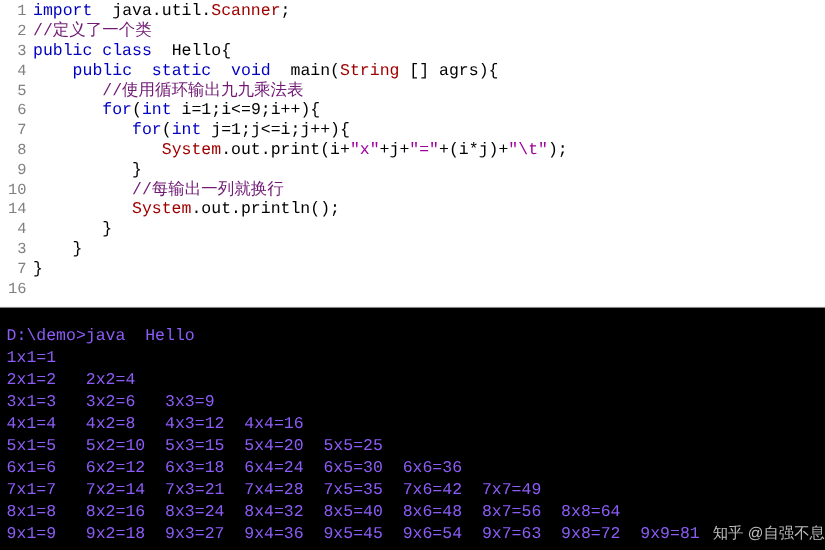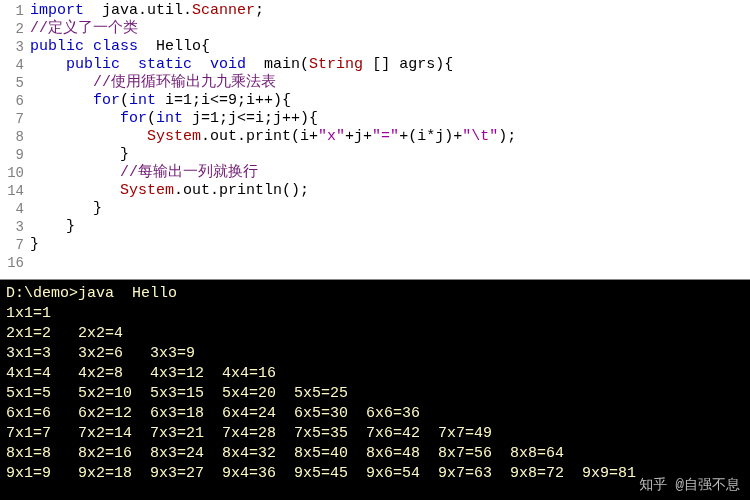--- a/index.html
+++ b/index.html
@@ -36,35 +36,35 @@
     line-height: 18px;
   }
   .kw   { color: #0000c0; }
   .cls  { color: #a00000; }
   .cmt  { color: #701a75; margin-top: 32px; }
   .str  { color: #a000a0; }
   .pln  { color: #000; }
 
   .terminal {
     background: #000;
-    color: #fef9c3;
+    color: #8b5cf6;
     height: 220px;
-    padding: 4px 6px;
+    padding: 16px 6px;
     font-size: 15px;
     line-height: 20px;
     white-space: pre;
     overflow: hidden;
   }
   .watermark {
     position: absolute;
-    right: 10px;
+    right: 0;
     bottom: 6px;
     color: #bdbdbd;
     font-size: 14px;
-    font-family: Liberation Mono, monospace;
+    font-family: Liberation Sans, sans-serif;
   }
 </style>
 </head>
 <body>
 
 <div class="editor">
   <div class="gutter">
       <div>1</div>
       <div>2</div>
       <div>3</div>

